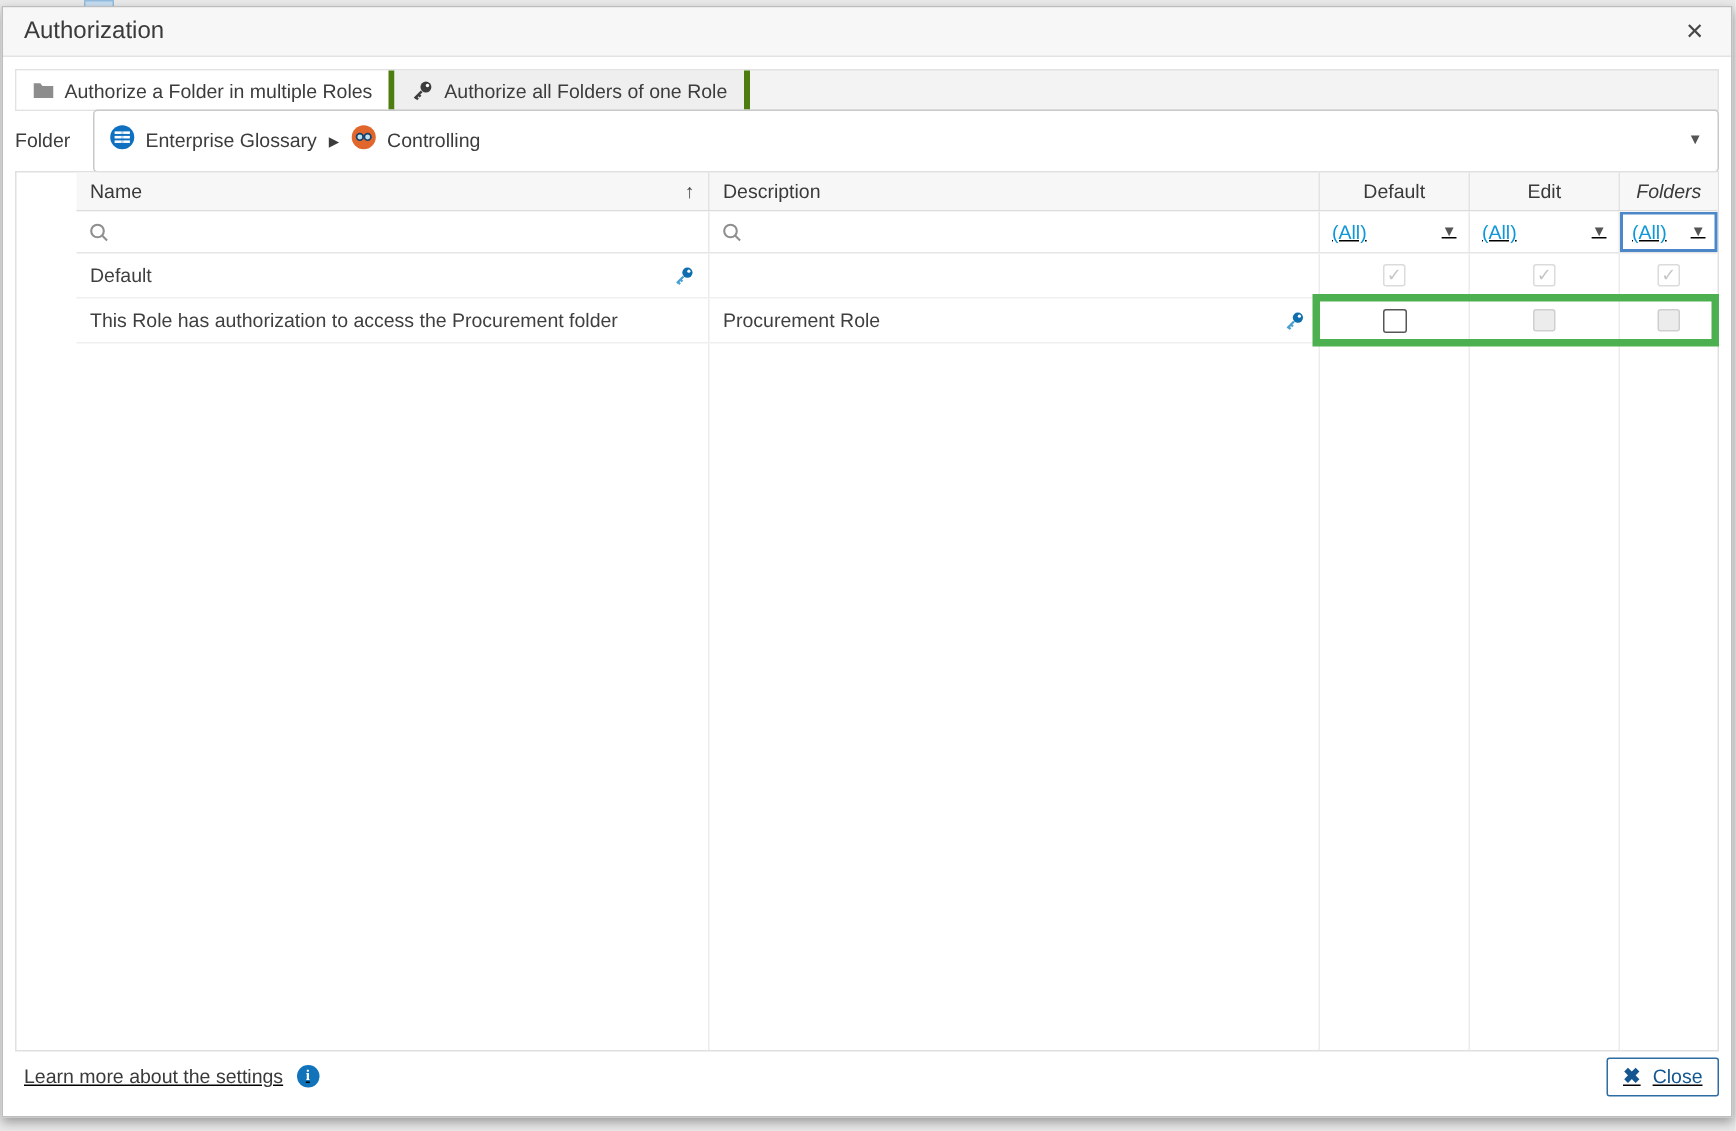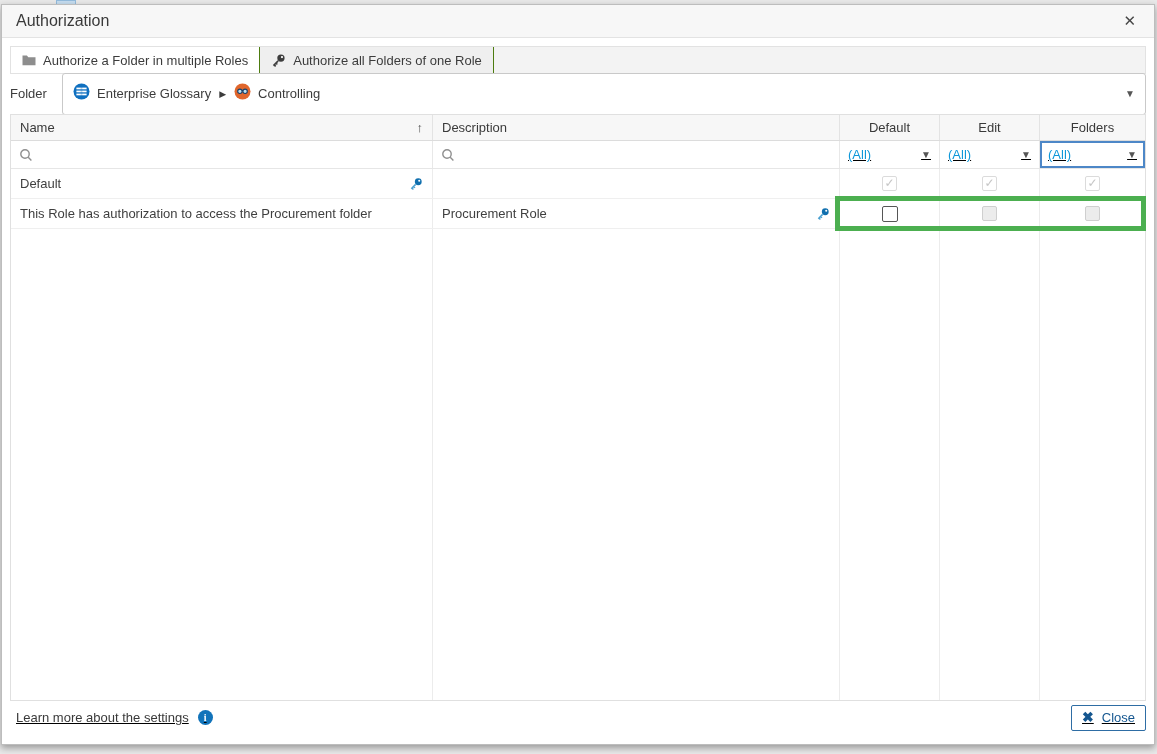--- a/index.html
+++ b/index.html
@@ -15,39 +15,39 @@
   .titlebar { height:33px; flex:0 0 33px; background:#f7f7f7; border-bottom:1px solid #e3e3e3;
     display:flex; align-items:center; padding:0 14px; }
   .titlebar .title { font-size:16px; color:#3a3a3a; }
   .titlebar .x { margin-left:auto; font-size:15px; color:#474747; cursor:pointer; padding:2px 4px; }
 
   .content { flex:1; display:flex; flex-direction:column; padding:8px 8px 0 8px; }
 
   .tabstrip { display:flex; height:28px; flex:0 0 28px; background:#f3f3f3;
     border:1px solid #e2e2e2; }
   .tab { display:flex; align-items:center; gap:7px; padding:0 11px; font-size:13px;
-    color:#3c3c3c; border-right:1px solid #4d7c0f; background:#efefef; cursor:pointer; white-space:nowrap; }
+    color:#3c3c3c; border-right:4px solid #4d7c0f; background:#efefef; cursor:pointer; white-space:nowrap; }
   .tab.active { background:#fff; }
   .tab svg { display:block; }
 
   .folder-row { margin-top:6px; height:27px; flex:0 0 27px; display:flex; align-items:center; }
   .folder-row .lbl { font-size:13px; color:#3c3c3c; width:52px; }
   .folder-dd { flex:1; height:42px; border:1px solid #c9c9c9; border-radius:3px;
     display:flex; align-items:center; padding:0 10px; gap:7px; background:#fff; cursor:pointer; }
   .crumb { font-size:13px; color:#3c3c3c; }
   .crumb-sep { font-size:9px; color:#3c3c3c; margin:0 1px; }
   .dd-caret { margin-left:auto; font-size:10px; color:#555; }
 
   .table { margin-top:7px; height:587px; flex:0 0 587px; border:1px solid #e0e0e0;
-    display:flex; flex-direction:column; }
+    display:flex; flex-direction:column;padding-left:40px; }
   .grid { display:grid; grid-template-columns:422px 407px 100px 100px 1fr; }
   .thead { height:26px; flex:0 0 26px; background:#f7f7f7; border-bottom:1px solid #dcdcdc; }
   .th { font-size:13px; color:#3a3a3a; display:flex; align-items:center; padding:0 9px;
     border-right:1px solid #e3e3e3; }
-  .th:last-child { border-right:none; }
+  .th:last-child { border-right:none;font-style:italic; }
   .th.center { justify-content:center; }
   .th.name { justify-content:space-between; }
   .sort-arrow { color:#4a4a4a; font-size:13px; }
 
   .tfilter { height:28px; flex:0 0 28px; border-bottom:1px solid #e6e6e6; background:#fff; }
   .tf { display:flex; align-items:center; padding:0 8px; border-right:1px solid #e8e8e8;text-decoration:underline; }
   .tf:last-child { border-right:none; }
   .tf.select { justify-content:space-between; cursor:pointer; }
   .tf.select .all { font-size:13px; color:#0d97d9; }
   .tf.select .caret { font-size:10px; color:#555; }

